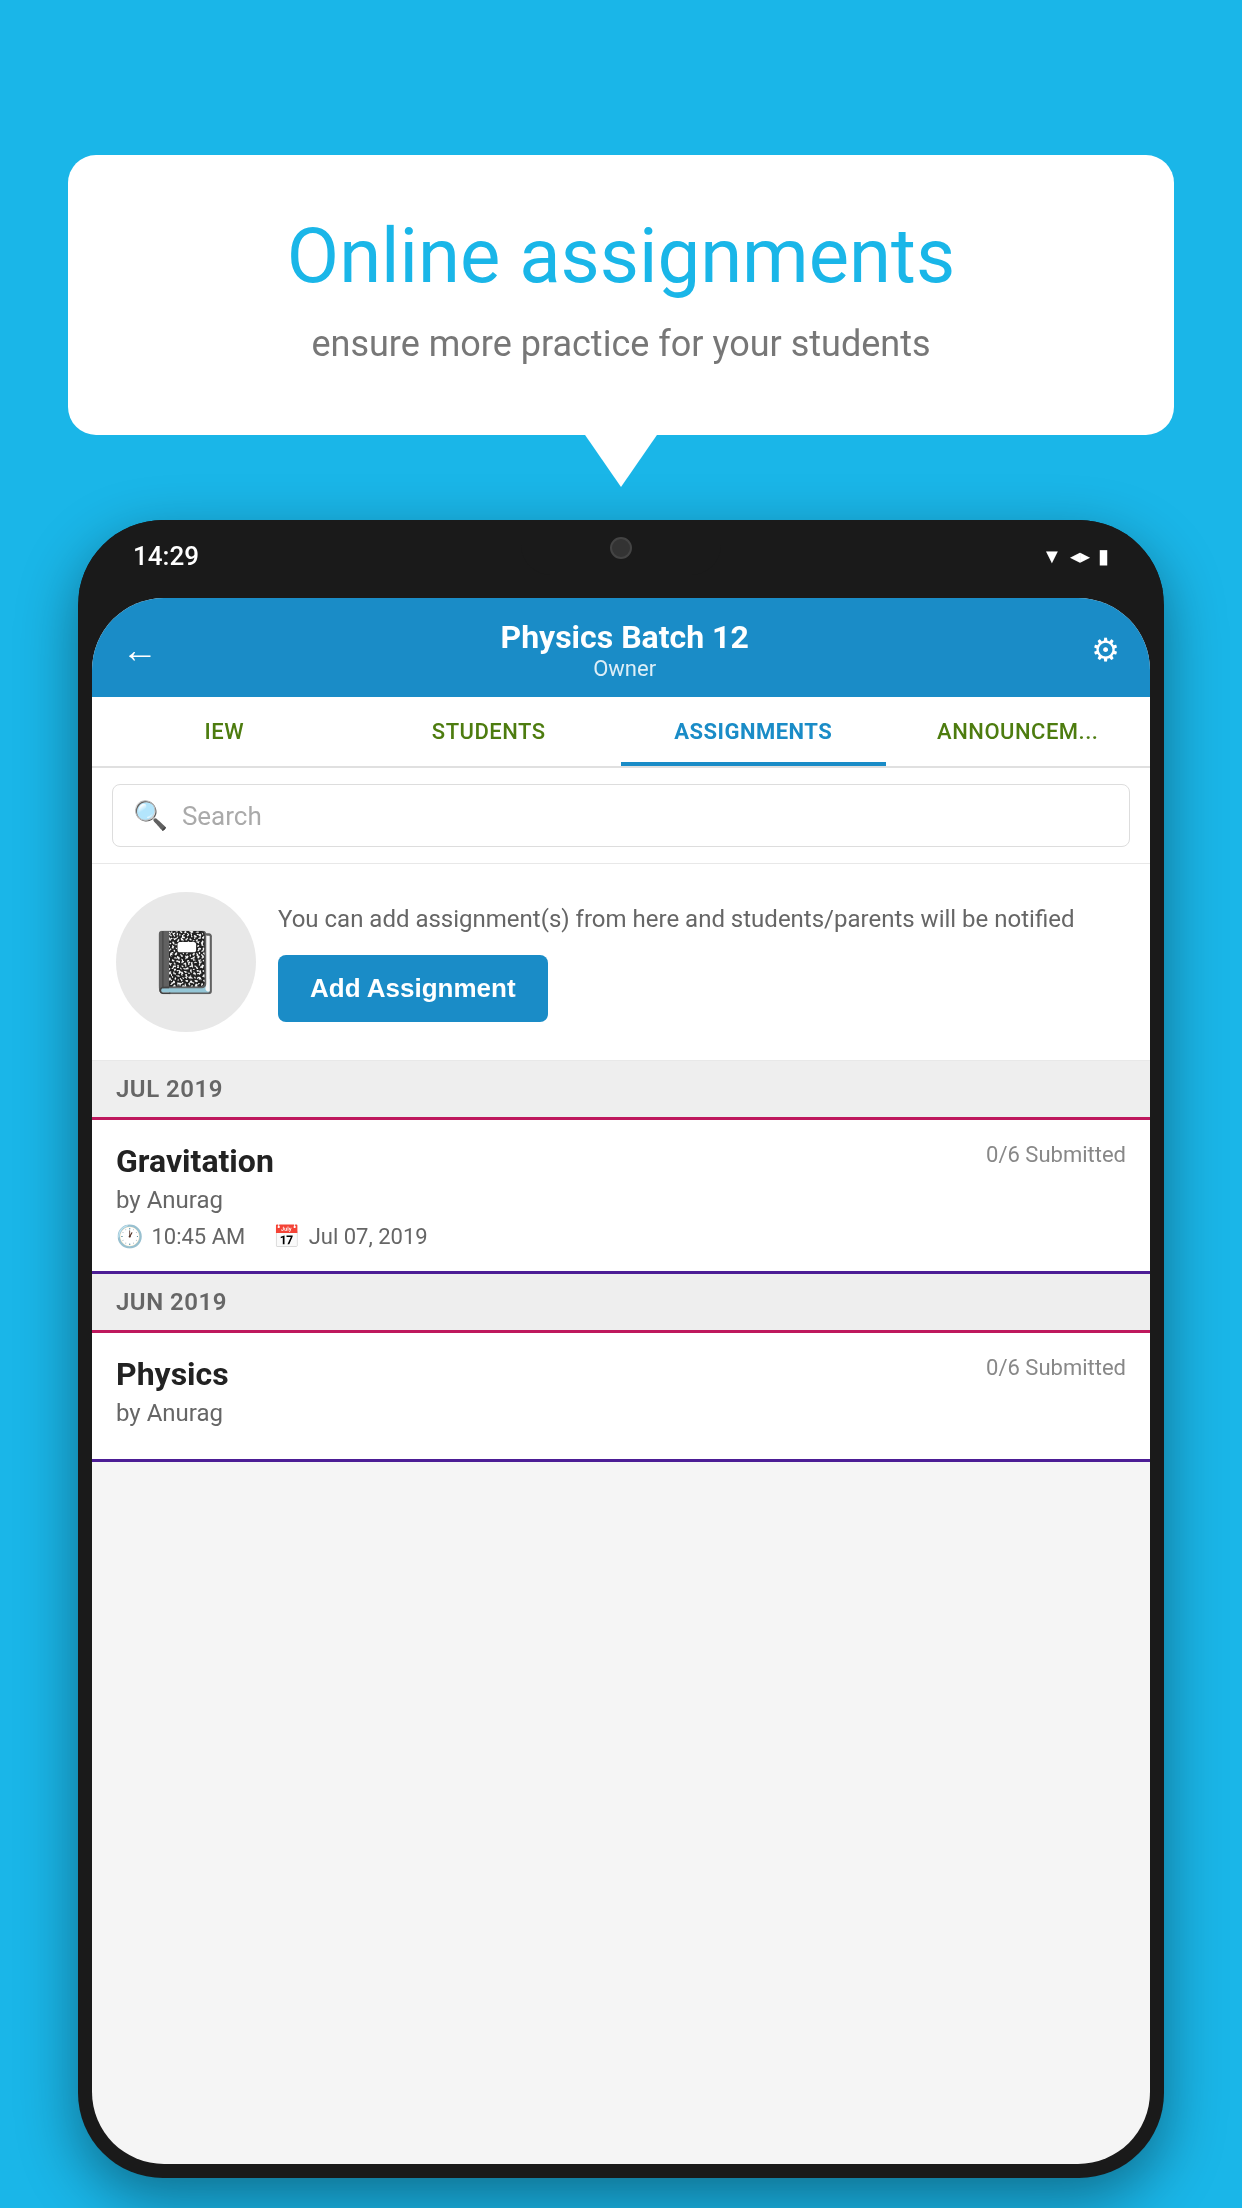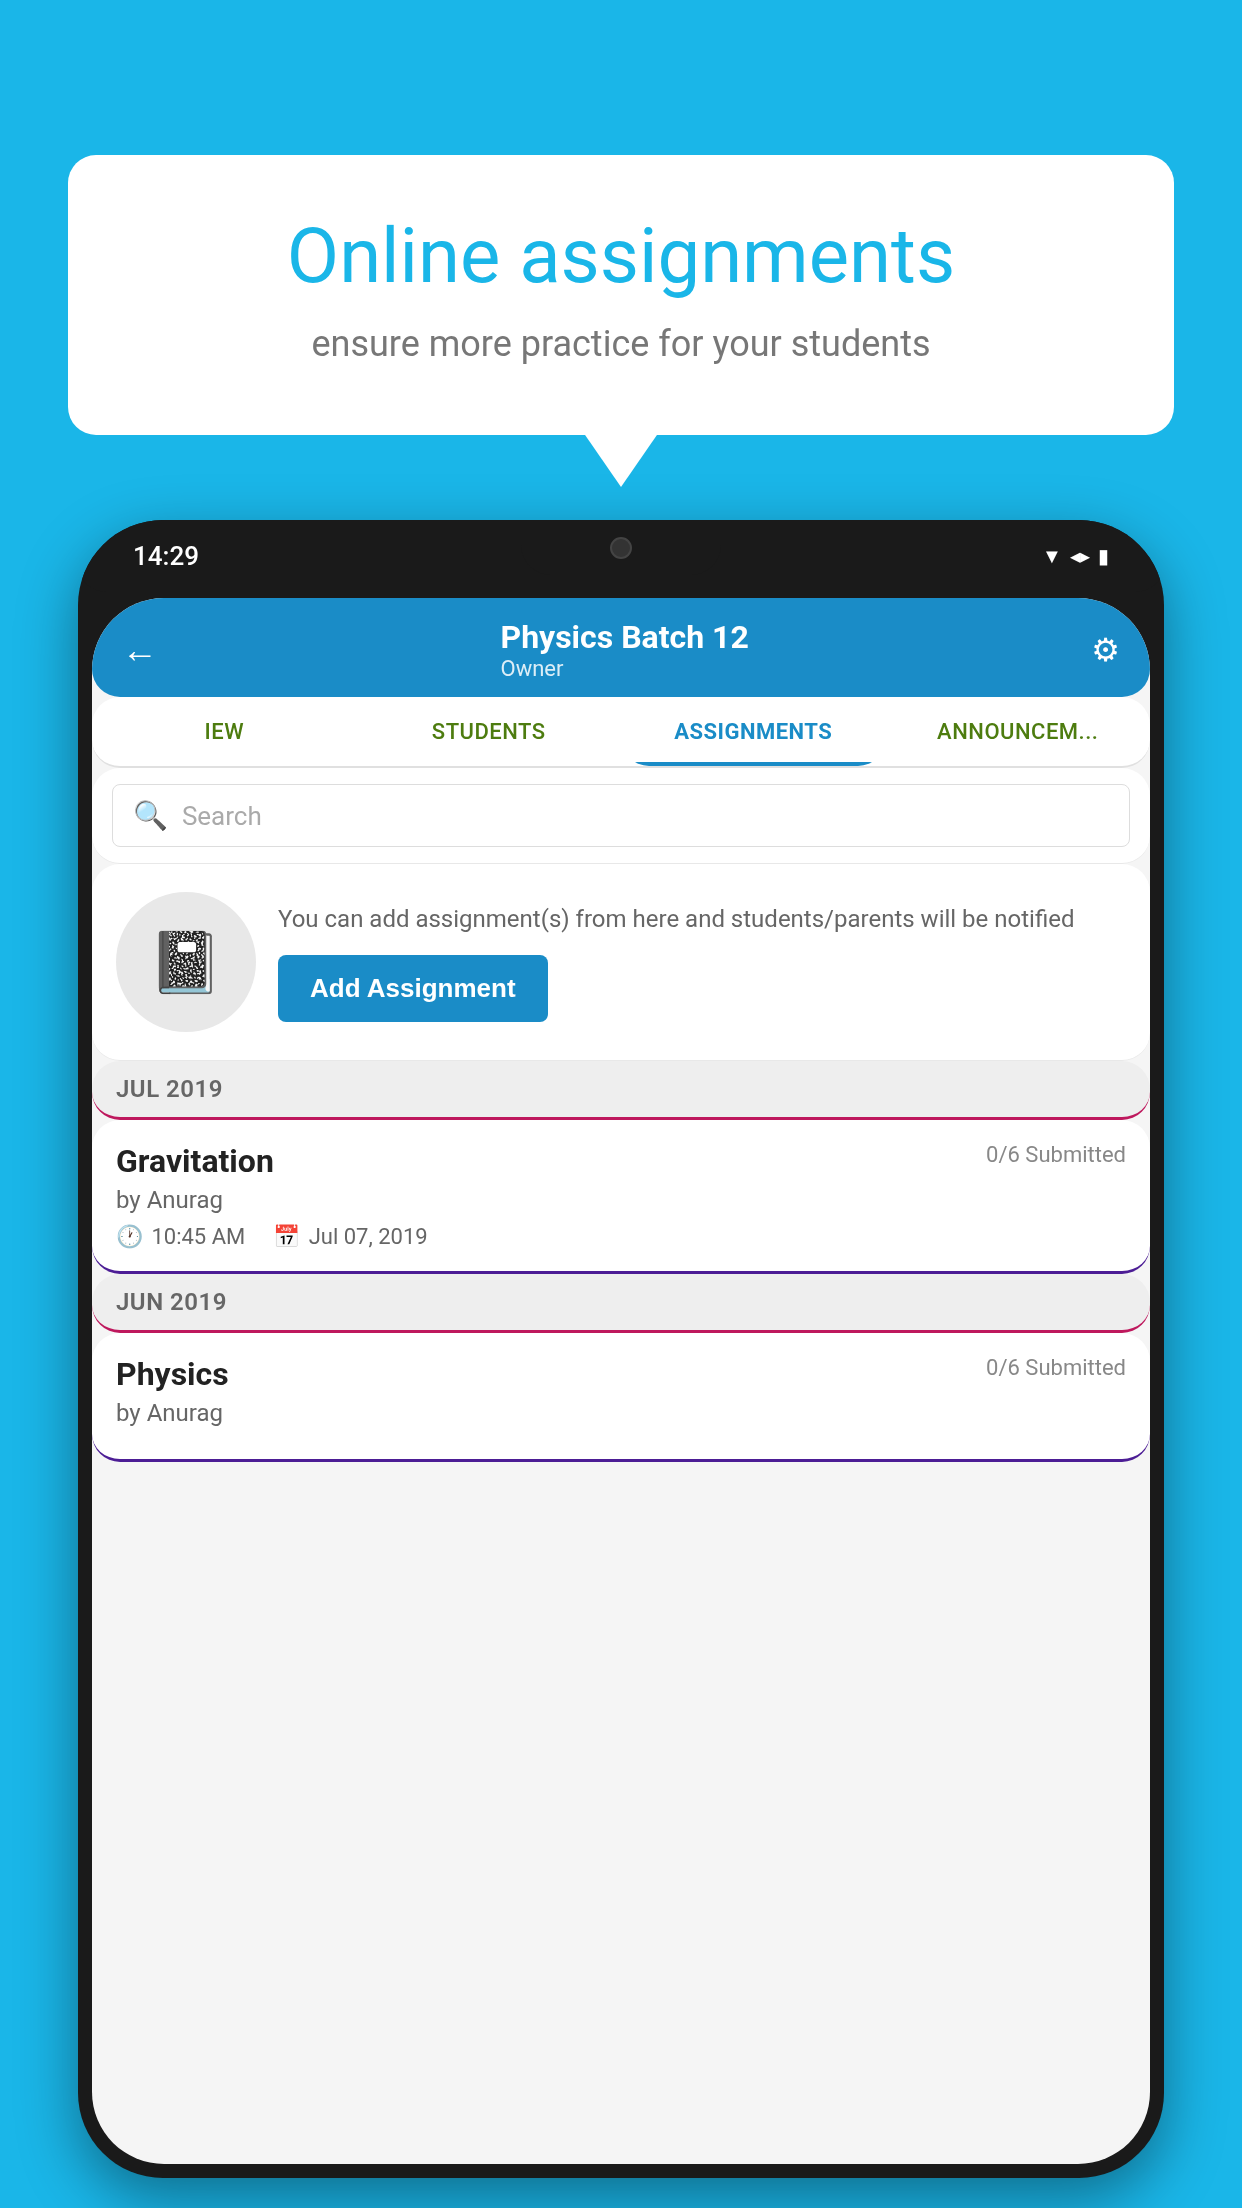--- a/index.html
+++ b/index.html
@@ -1,15 +1,15 @@
 <!DOCTYPE html>
 <html><head>
   <meta charset="utf-8">
   <style>
-    * { margin: 0; padding: 0; box-sizing: border-box; border-radius: 28px; }
+    * { margin: 0; padding: 0; box-sizing: border-box; }
 
     body {
       width: 1242px;
       height: 2208px;
       background-color: #1ab6e8;
       font-family: 'Roboto', Arial, sans-serif;
       overflow: hidden;
       position: relative;
     }
 
@@ -144,21 +144,21 @@
       justify-content: space-between;
     }
 
     .header-back {
       color: white;
       font-size: 36px;
       cursor: pointer;
     }
 
     .header-title-area {
-      text-align: left;
+      text-align: center;
     }
 
     .header-title {
       color: white;
       font-size: 32px;
       font-weight: 700;
     }
 
     .header-subtitle {
       color: rgba(255,255,255,0.85);

